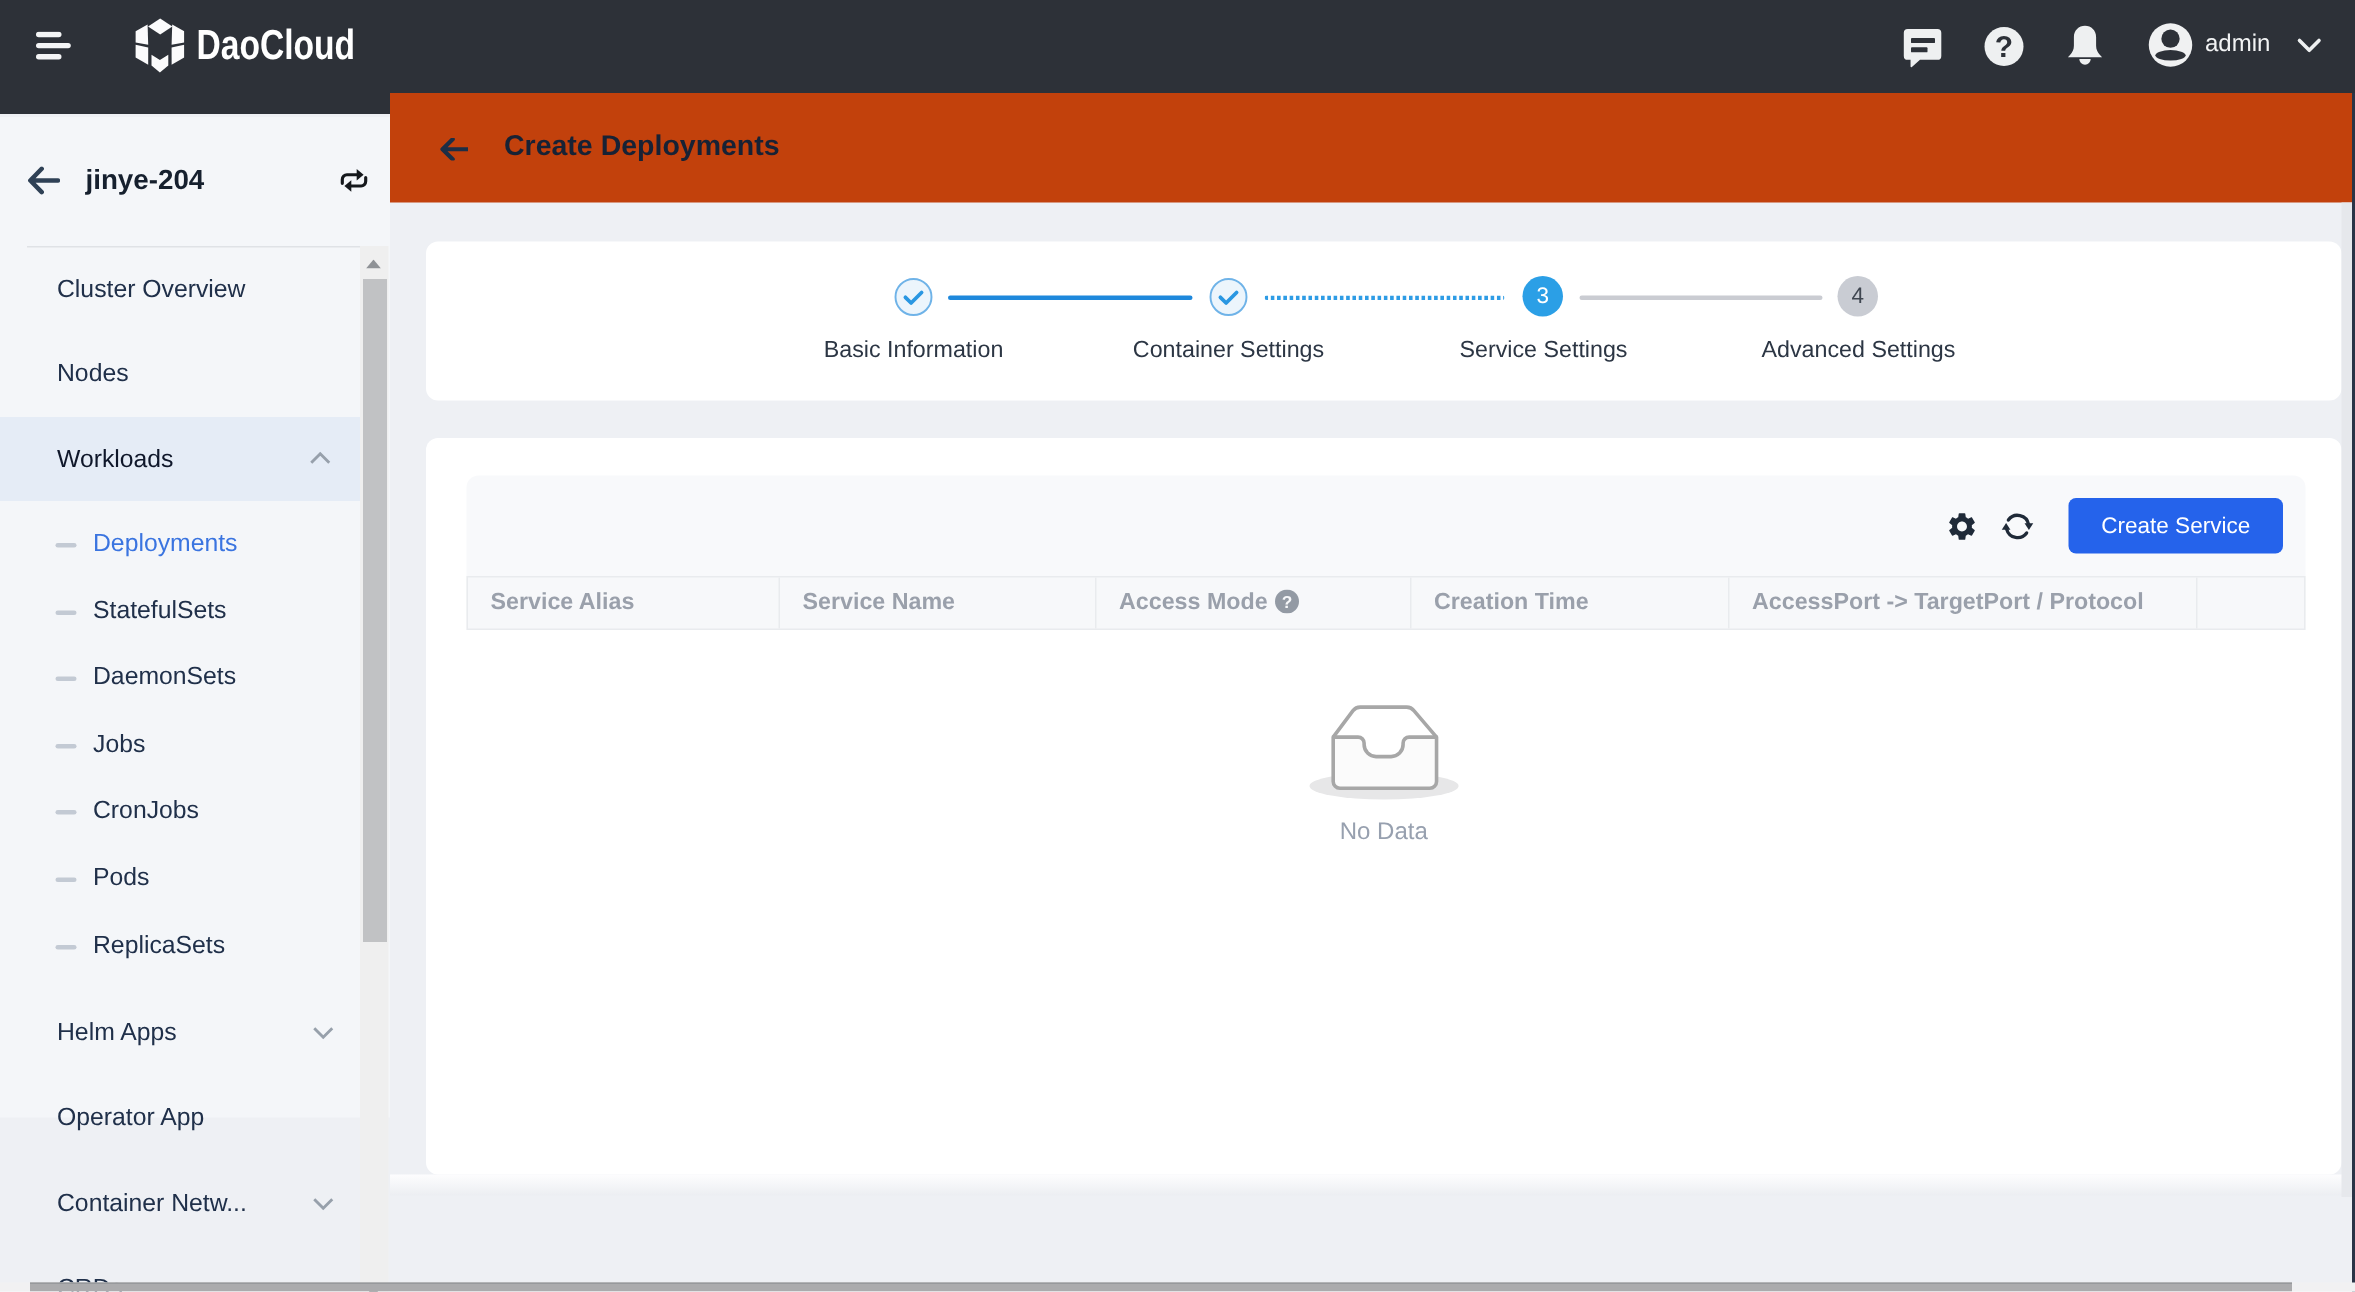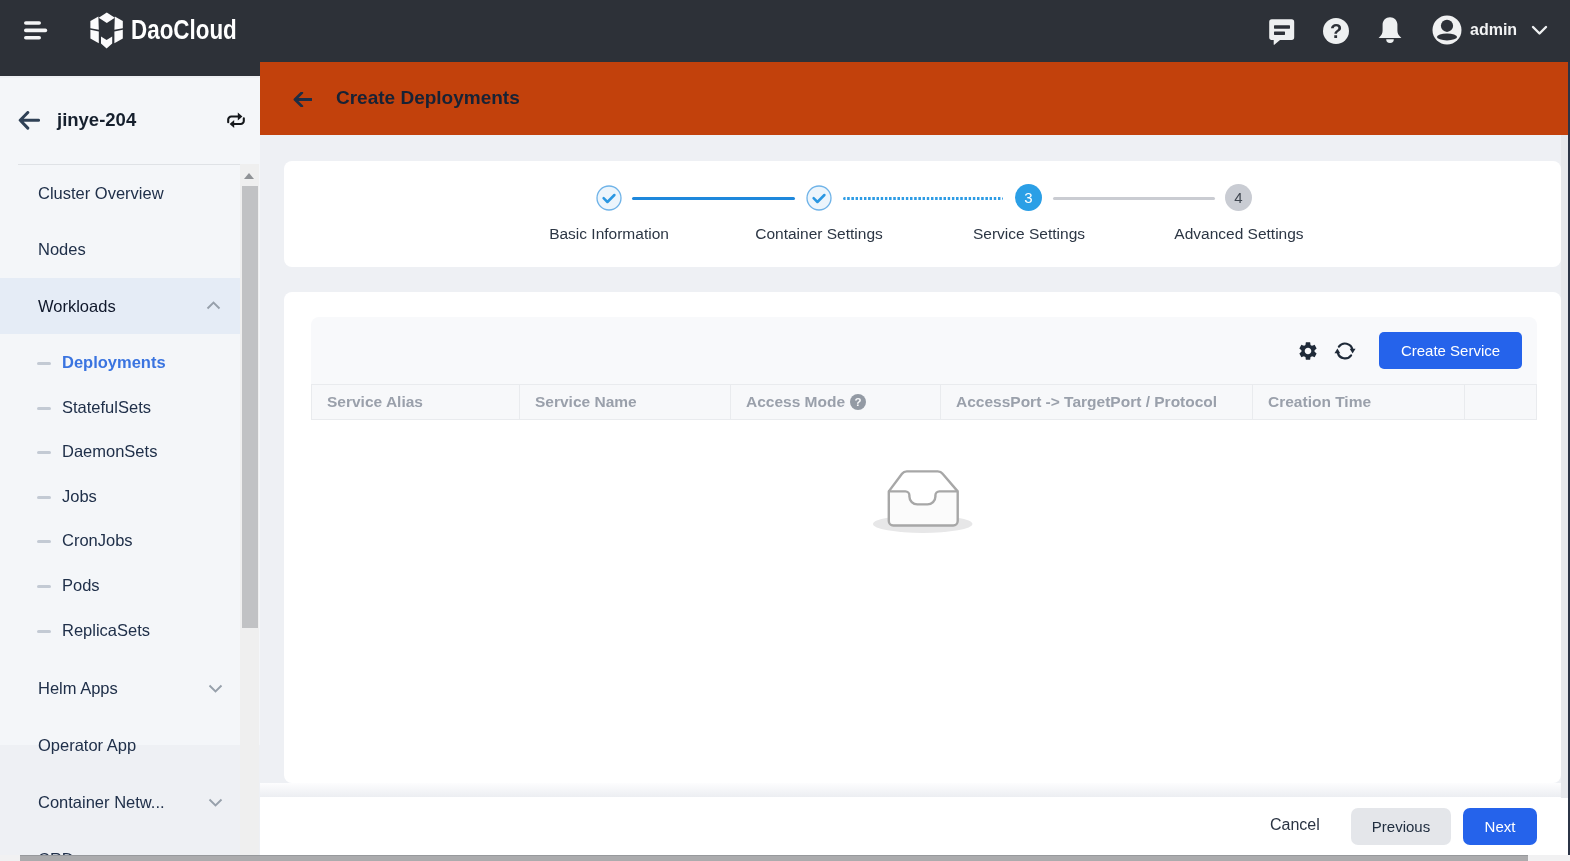--- a/index.html
+++ b/index.html
@@ -4,30 +4,30 @@
 <style>
   * { margin:0; padding:0; box-sizing:border-box; }
   html,body { width:1570px; height:861px; overflow:hidden; }
   body { font-family:"Liberation Sans", sans-serif; }
   .abs { position:absolute; }
   #app { position:relative; width:1570px; height:861px; background:#eef0f4; }
 
   
   #topbar { left:0; top:0; width:1570px; height:76px; background:#2d3138; }
   .logo-text { left:131px; top:14px; color:#fff; font-size:28px; font-weight:bold; transform:scaleX(0.8); transform-origin:0 50%; }
-  .admin-text { left:1470px; top:21px; color:#f2f3f4; font-size:16px;font-weight:bold; }
+  .admin-text { left:1470px; top:21px; color:#f2f3f4; font-size:16px; }
 
   
   #sidebar { left:0; top:78px; width:260px; height:667px; background:#f4f6f9; }
   .side-title { left:57px; top:31px; font-size:18.5px; font-weight:600; color:#16202e; }
   .menu-item { left:38px; color:#20304a; font-size:16.5px; font-weight:500; }
   .menu-blue { color:#0f172a; }
   .sub-dash { left:37px; width:14px; height:3px; border-radius:2px; background:#c3cad4; }
   .sub-item { left:62px; font-size:16.5px; font-weight:500; color:#20304a; }
-  .sub-item.menu-blue { color:#3a74e0;font-weight:bold; }
+  .sub-item.menu-blue { color:#3a74e0; }
   #wl-hl { left:0; top:200px; width:242px; height:56px; background:#e5ecf6; }
   .chev { stroke:#97a0ab; stroke-width:1.9; fill:none; }
 
   
   #sb-track { left:240px; top:86px; width:19px; height:707px; background:#efefef; }
   #sb-thumb { left:242px; top:108px; width:16px; height:442px; background:#c1c2c4; }
   #side-divider { left:18px; top:86px; width:222px; height:1px; background:#dfe2e6; }
 
   
   #main-header { left:260px; top:62px; width:1308px; height:73px; background:#c2410c; }
@@ -219,38 +219,34 @@
 
     <div id="thead" class="abs">
       <div class="th" style="width:208px">Service Alias</div>
       <div class="th" style="width:211px">Service Name</div>
       <div class="th" style="width:210px">Access Mode
         <svg style="vertical-align:-3px;margin-left:1px" width="16" height="16" viewBox="0 0 16 16">
             <circle cx="8" cy="8" r="8" fill="#939aa4"></circle>
             <text x="8" y="12" text-anchor="middle" font-size="11.5" font-weight="bold" fill="#f7f8fa" font-family="Liberation Sans">?</text>
           </svg>
       </div>
+      <div class="th" style="width:212px">Creation Time</div>
       <div class="th" style="width:312px">AccessPort -&gt; TargetPort / Protocol</div>
-      <div class="th" style="width:212px">Creation Time</div>
       <div class="th" style="flex:1"></div>
     </div>
 
     <svg class="abs" style="left:587px;top:175px" width="104" height="68" viewBox="0 0 104 68">
       <ellipse cx="51.7" cy="57" rx="49.7" ry="9" fill="#e7e7e8"></ellipse>
       <path d="M17.8 24.4 L31 6.8 a6 6 0 0 1 4.8 -2.4 h31 a6 6 0 0 1 4.8 2.4 L86.7 24.4" fill="#fff" stroke="#a7a7a7" stroke-width="2.4" stroke-linejoin="round"></path>
       <path d="M17.8 24.4 H34.4 a4 4 0 0 1 4 4 v1 a8 8 0 0 0 8 8 h10 a8 8 0 0 0 8 -8 v-1 a4 4 0 0 1 4 -4 H86.7 V54 a4.5 4.5 0 0 1 -4.5 4.5 H22.3 a4.5 4.5 0 0 1 -4.5 -4.5 Z" fill="#fbfbfb" stroke="#a7a7a7" stroke-width="2.4" stroke-linejoin="round"></path>
     </svg>
+    <div id="nodata-text" class="abs">No Data</div>
   </div>
 
   <div id="footgap" class="abs"></div>
-  <div id="footer" class="abs">
-    <div id="cancel" class="abs">Cancel</div>
-    <div id="prev-btn" class="abs btn">Previous</div>
-    <div id="next-btn" class="abs btn btn-blue">Next</div>
-  </div>
 
   <div id="main-track" class="abs"></div>
   <div id="right-dark" class="abs"></div>
   <div id="hstrip" class="abs">
       <div id="hthumb" class="abs"></div>
     </div>
 
 </div>
 
 </body></html>

